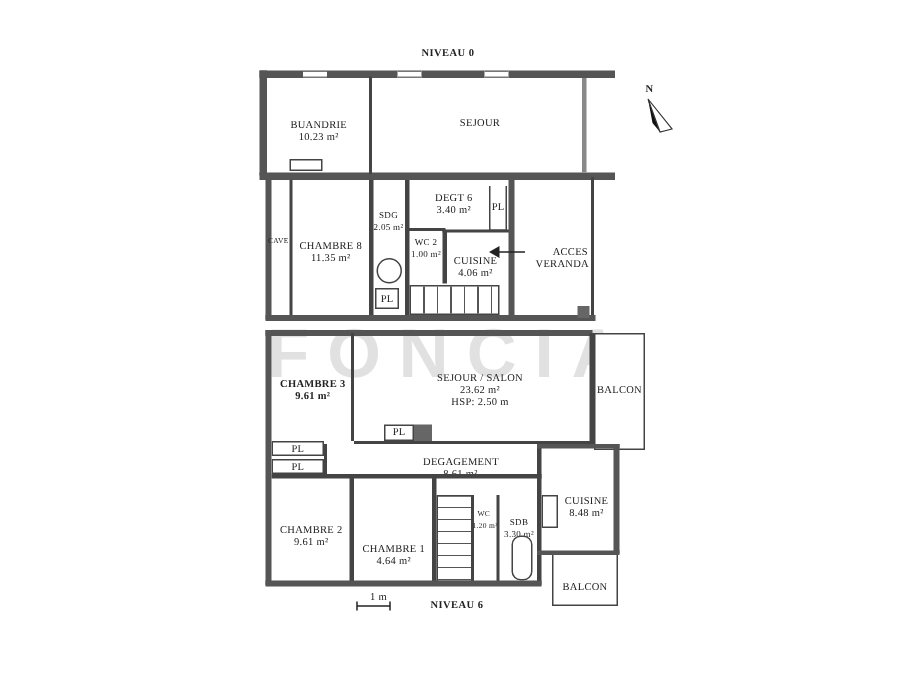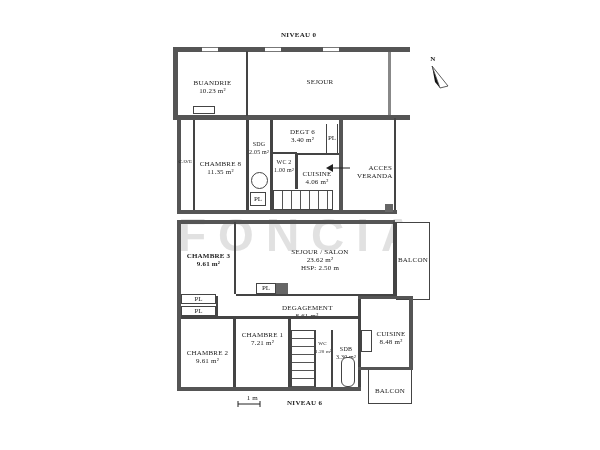--- a/index.html
+++ b/index.html
@@ -120,23 +120,23 @@
   <div>8.61 m²</div>
 </div>
 <div class="thin" style="left:181px; top:316px; width:180px; height:3px;"></div>
 
 <div class="thin" style="left:233px; top:318px; width:3px; height:72px;"></div>
 <div class="lbl" style="left:185px; top:349px; width:45px;">
   <div>CHAMBRE 2</div>
   <div>9.61 m²</div>
 </div>
 <div class="thin" style="left:288px; top:318px; width:3px; height:72px;"></div>
-<div class="lbl" style="left:240px; top:331px; width:45px;">
+<div class="lbl" style="left:240px; top:362px; width:45px;">
   <div>CHAMBRE 1</div>
-  <div>7.21 m²</div>
+  <div>4.64 m²</div>
 </div>
 <div class="box" style="left:291px; top:330px; width:24px; height:58px; background:repeating-linear-gradient(180deg,#fff 0 7px,#555 7px 8px);"></div>
 <div class="thin" style="left:314px; top:330px; width:2px; height:58px;"></div>
 <div class="lbl" style="left:315px; top:340px; width:15px; font-size:5px;">
   <div>WC</div>
   <div>1.20 m²</div>
 </div>
 <div class="thin" style="left:331px; top:330px; width:2px; height:58px;"></div>
 <div class="lbl" style="left:332px; top:345px; width:28px; font-size:6px;">
   <div>SDB</div>

